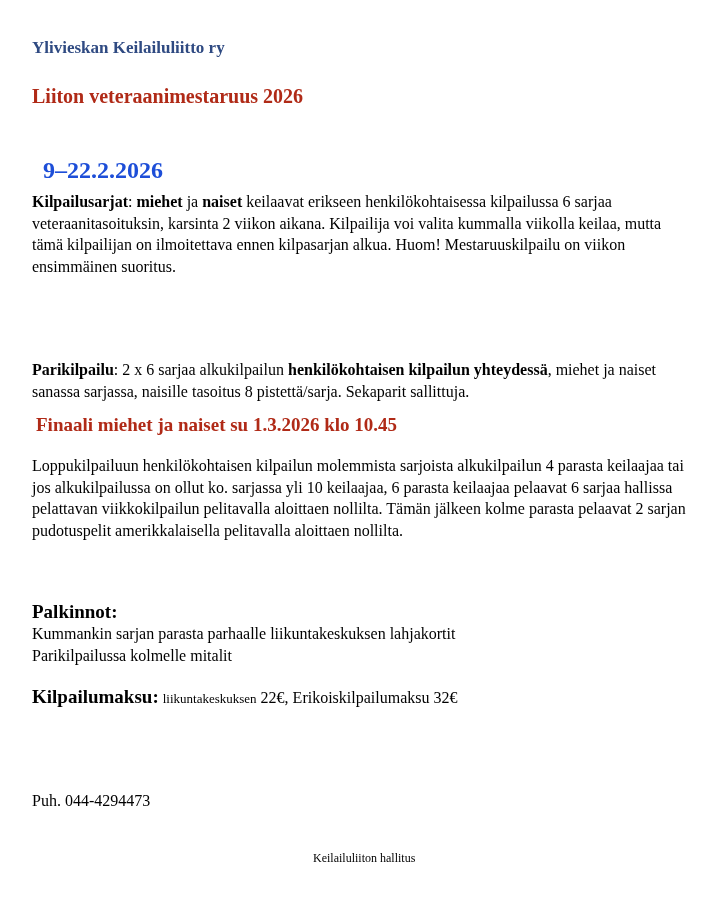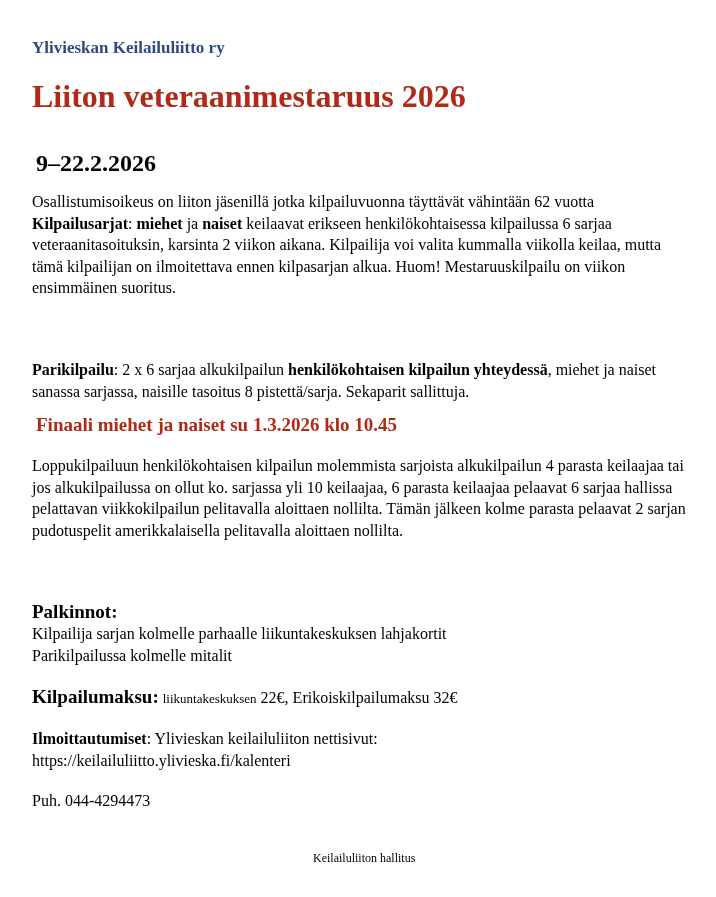--- a/index.html
+++ b/index.html
@@ -27,34 +27,34 @@
       top: 38px;
       font-size: 17px;
       font-weight: bold;
       color: #2f4a82;
       margin: 0;
     }
     .title {
       position: absolute;
       left: 32px;
       top: 81px;
-      font-size: 32px;
+      font-size: 20px;
       font-weight: bold;
       color: #b02a17;
       margin: 0;
       line-height: 30px;
     }
     .dates {
       position: absolute;
       left: 32px;
       top: 144px;
       font-size: 24px;
       font-weight: bold;
-      color: #000000;
-      margin: 4px;
+      color: #1d4ed8;
+      margin: 11px;
       line-height: 30px;
     }
     .body-text {
       font-size: 16px;
       line-height: 21.5px;
       margin: 0;
     }
     .block {
       position: absolute;
       left: 32px;
@@ -126,45 +126,40 @@
 
 <div class="page">
 
   <p class="org">Ylivieskan Keilailuliitto ry</p>
 
   <h1 class="title">Liiton veteraanimestaruus 2026</h1>
 
   <h2 class="dates">9–22.2.2026</h2>
 
   <div class="block b1">
-    <p class="body-text">Osallistumisoikeus on liiton jäsenillä jotka kilpailuvuonna täyttävät vähintään 62 vuotta</p>
     <p class="body-text"><b>Kilpailusarjat</b><span>: </span><b>miehet</b><span> ja </span><b>naiset</b><span> keilaavat erikseen henkilökohtaisessa kilpailussa 6 sarjaa veteraanitasoituksin, karsinta 2 viikon aikana. Kilpailija voi valita kummalla viikolla keilaa, mutta tämä kilpailijan on ilmoitettava ennen kilpasarjan alkua. Huom! Mestaruuskilpailu on viikon ensimmäinen suoritus.</span></p>
   </div>
 
   <div class="block b2">
     <p class="body-text"><b>Parikilpailu</b><span>: </span><span>2 x 6 sarjaa alkukilpailun </span><b>henkilökohtaisen kilpailun yhteydessä</b><span>, miehet ja naiset sanassa sarjassa, naisille tasoitus 8 pistettä/sarja. Sekaparit sallittuja.</span></p>
   </div>
 
   <h3 class="final-heading">Finaali miehet ja naiset su 1.3.2026 klo 10.45</h3>
 
   <div class="block b3">
     <p class="body-text">Loppukilpailuun henkilökohtaisen kilpailun molemmista sarjoista alkukilpailun 4 parasta keilaajaa tai jos alkukilpailussa on ollut ko. sarjassa yli 10 keilaajaa, 6 parasta keilaajaa pelaavat 6 sarjaa hallissa pelattavan viikkokilpailun pelitavalla aloittaen nollilta. Tämän jälkeen kolme parasta pelaavat 2 sarjan pudotuspelit amerikkalaisella pelitavalla aloittaen nollilta.</p>
   </div>
 
   <h3 class="prizes-heading">Palkinnot:</h3>
 
   <div class="block b4">
-    <p class="body-text">Kilpailija sarjan kolmelle parhaalle liikuntakeskuksen lahjakortit</p>
+    <p class="body-text">Kummankin sarjan parasta parhaalle liikuntakeskuksen lahjakortit</p>
     <p class="body-text">Parikilpailussa kolmelle mitalit</p>
   </div>
 
   <p class="fee"><span class="fee-label">Kilpailumaksu:</span> <span class="fee-small">liikuntakeskuksen</span><span class="fee-rest"> 22€, Erikoiskilpailumaksu 32€</span></p>
 
-  <div class="block b5">
-    <p class="body-text"><b>Ilmoittautumiset</b><span>: </span><span>Ylivieskan keilailuliiton nettisivut:</span></p>
-    <p class="body-text">https://keilailuliitto.ylivieska.fi/kalenteri</p>
-  </div>
 
   <p class="phone">Puh. 044-4294473</p>
 
   <p class="signature">Keilailuliiton hallitus</p>
 
 </div>
 
 </body></html>

